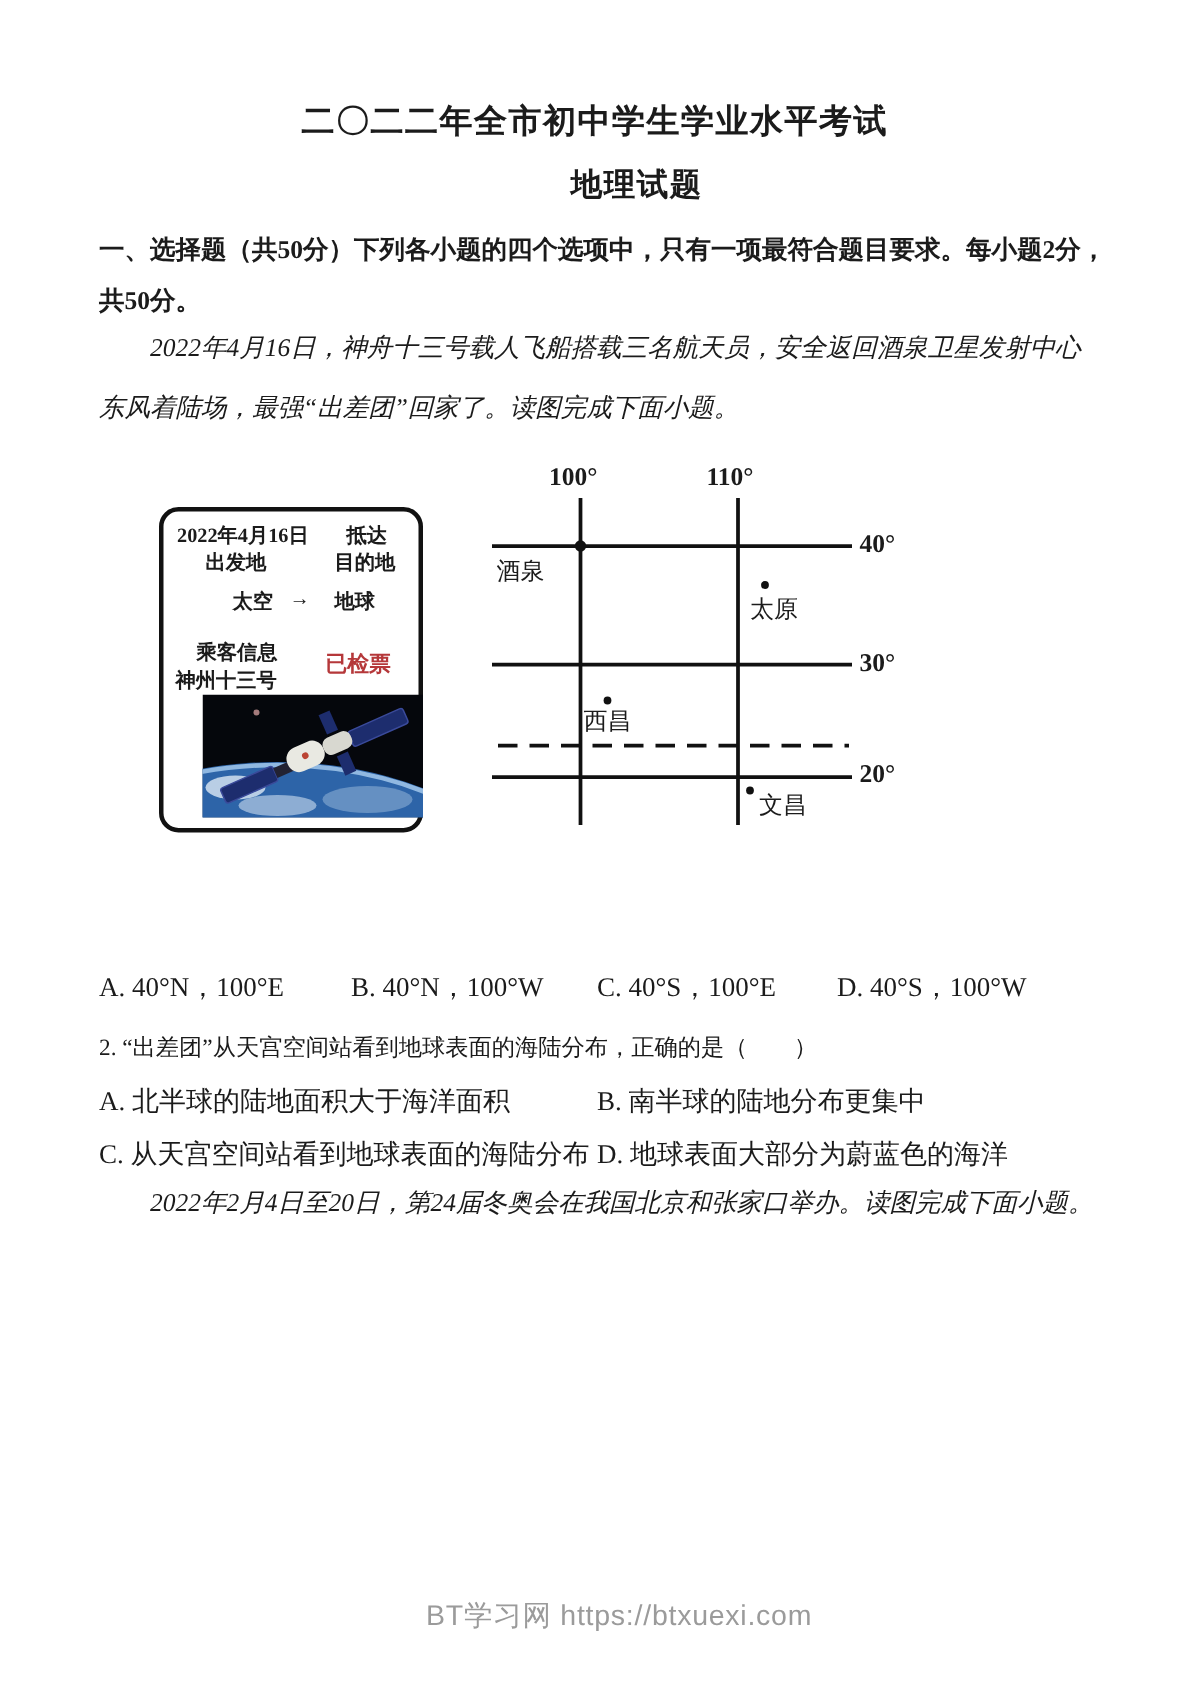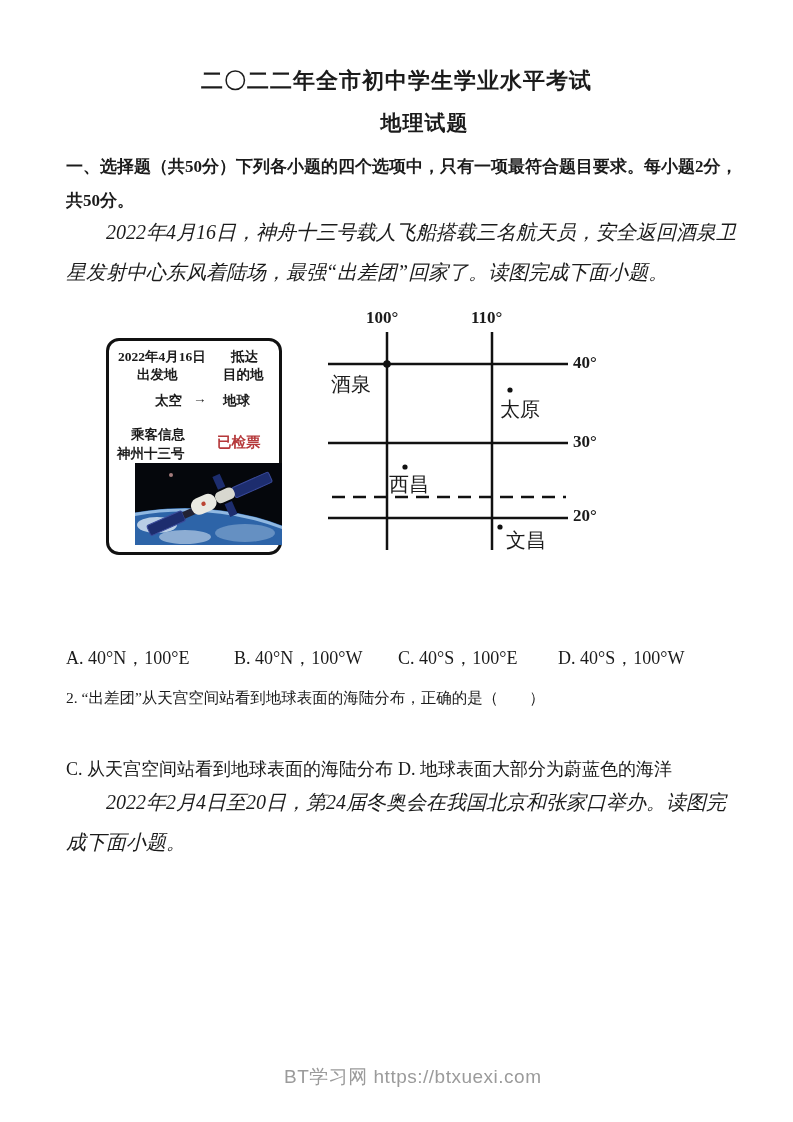--- a/index.html
+++ b/index.html
@@ -19,21 +19,21 @@
   .doc-subtitle{
     top:109px;left:0;width:793px;
     text-align:center;font-size:21px;font-weight:bold;letter-spacing:1px;margin-left:28px;
   }
   .section-heading{
     top:150px;left:66px;width:676px;
     font-size:17px;font-weight:bold;line-height:34px;
   }
   .passage{
     left:66px;width:670px;
-    font-size:20px;line-height:40px;
+    font-size:17px;line-height:40px;
     font-style:italic;
     text-indent:2em;
   }
   .passage-1{top:212px;}
   .passage-2{top:782px;}
   
   .figure{top:305px;left:0;width:793px;height:265px;}
   .ticket{
     left:106px;top:33px;width:176px;height:217px;
     border:3px solid #111;border-radius:13px;
@@ -49,21 +49,21 @@
   .t-arrow{left:84px;top:50px;}
   .t-to{left:114px;top:51px;}
   .t-passenger-label{left:22px;top:85px;}
   .t-passenger{left:8px;top:104px;}
   .t-checked{left:108px;top:92px;font-size:14.5px;}
   .t-photo{left:26px;top:122px;width:147px;height:82px;display:block;}
   .gridmap{left:320px;top:0;width:290px;height:255px;}
   .gridmap svg{position:absolute;left:0;top:0;}
   .map-label{position:absolute;white-space:nowrap;}
   .deg{font-size:17px;font-weight:bold;}
-  .city{font-size:20px;}
+  .city{font-size:16px;}
   .lbl-lon-100{left:46px;top:3px;}
   .lbl-lon-110{left:151px;top:3px;}
   .lbl-lat-40{left:253px;top:48px;}
   .lbl-lat-30{left:253px;top:127px;}
   .lbl-lat-20{left:253px;top:201px;}
   .lbl-jiuquan{left:11px;top:66px;}
   .lbl-taiyuan{left:180px;top:91px;}
   .lbl-xichang{left:69px;top:166px;}
   .lbl-wenchang{left:186px;top:222px;}
   
@@ -156,20 +156,24 @@
   </div>
 
   <div class="abs opt-row q1-opts">
     <span class="opt col-a">A. 40°N，100°E</span>
     <span class="opt col-b1">B. 40°N，100°W</span>
     <span class="opt col-c1">C. 40°S，100°E</span>
     <span class="opt col-d1">D. 40°S，100°W</span>
   </div>
 
   <div class="abs q-stem q2-stem">2. “出差团”从天宫空间站看到地球表面的海陆分布，正确的是（　　）</div>
+  <div class="abs opt-row q2-opts-r1">
+    <span class="opt col-a">A. 北半球的陆地面积大于海洋面积</span>
+    <span class="opt col-b2">B. 南半球的陆地分布更集中</span>
+  </div>
   <div class="abs opt-row q2-opts-r2">
     <span class="opt col-a">C. 从天宫空间站看到地球表面的海陆分布</span>
     <span class="opt col-d2">D. 地球表面大部分为蔚蓝色的海洋</span>
   </div>
 
   <div class="abs passage passage-2">2022年2月4日至20日，第24届冬奥会在我国北京和张家口举办。读图完成下面小题。</div>
 
   <div class="abs footer">BT学习网 https://btxuexi.com</div>
 
 </div>

